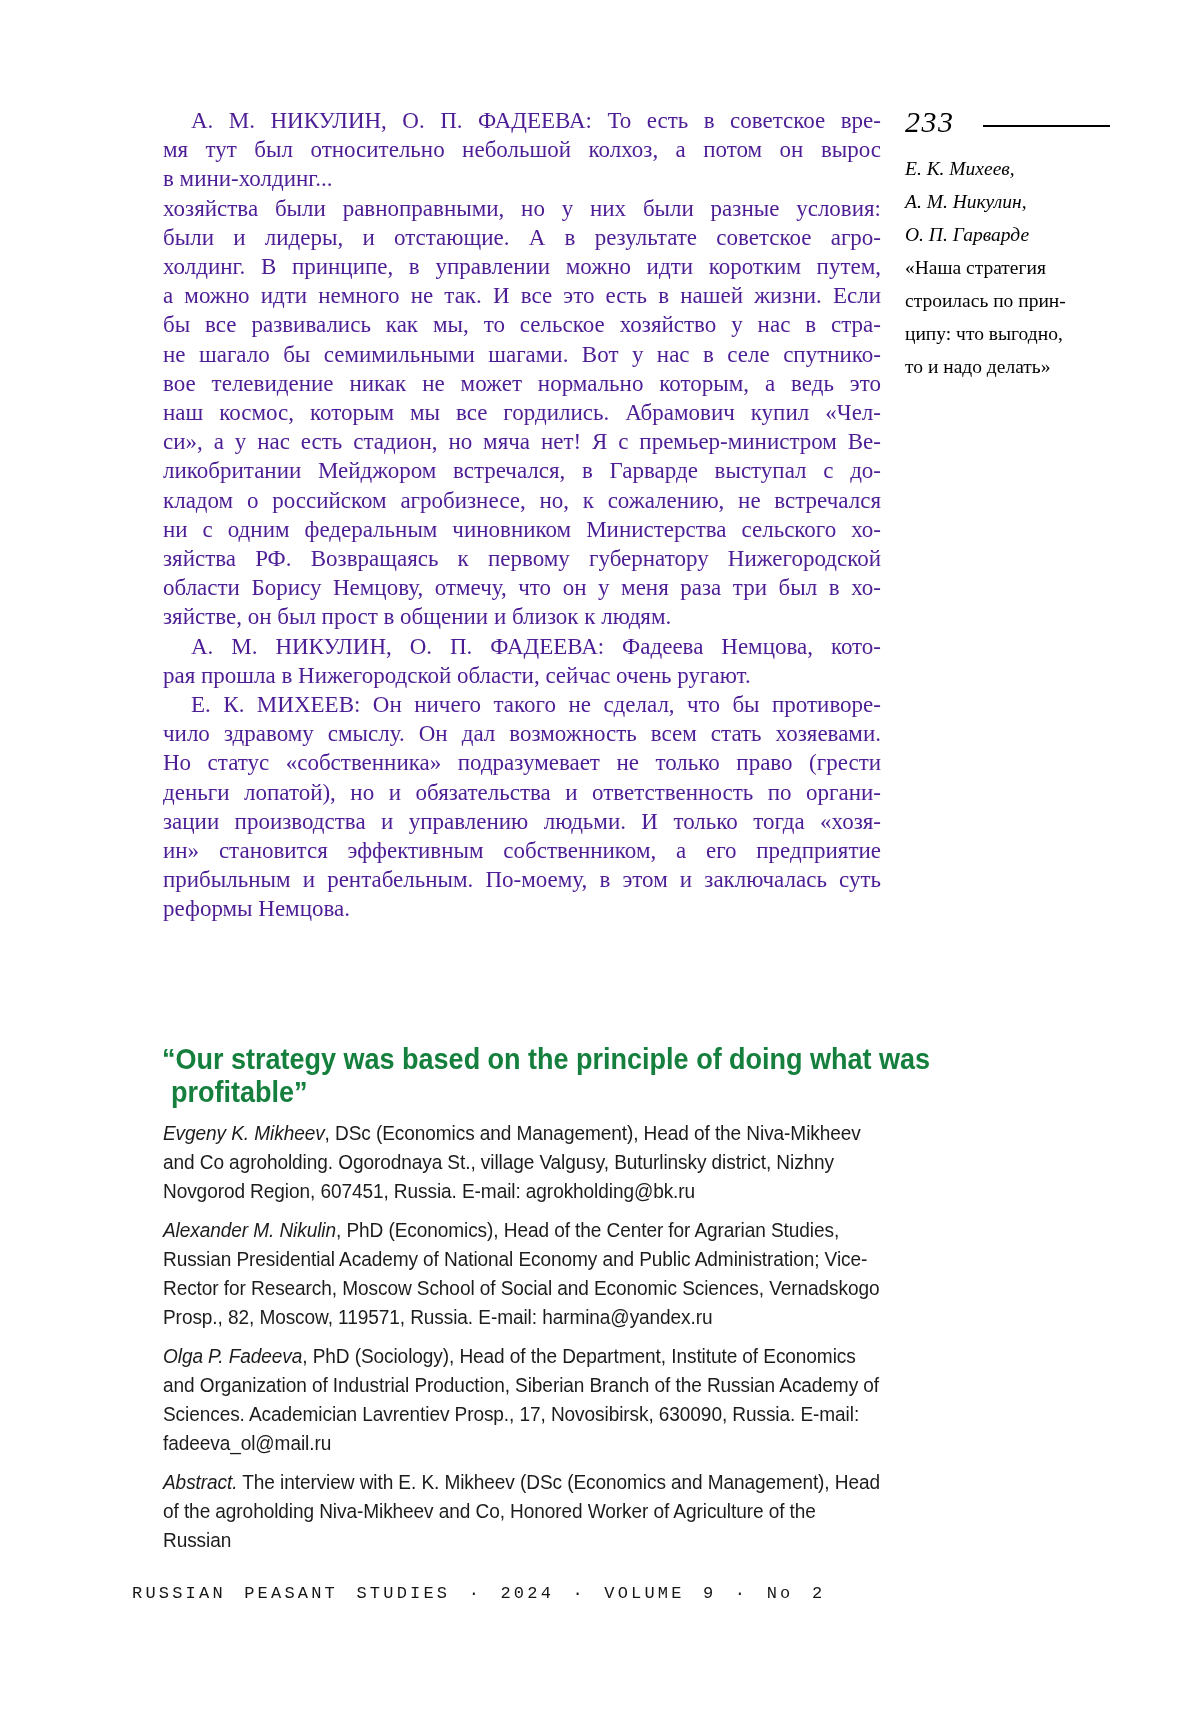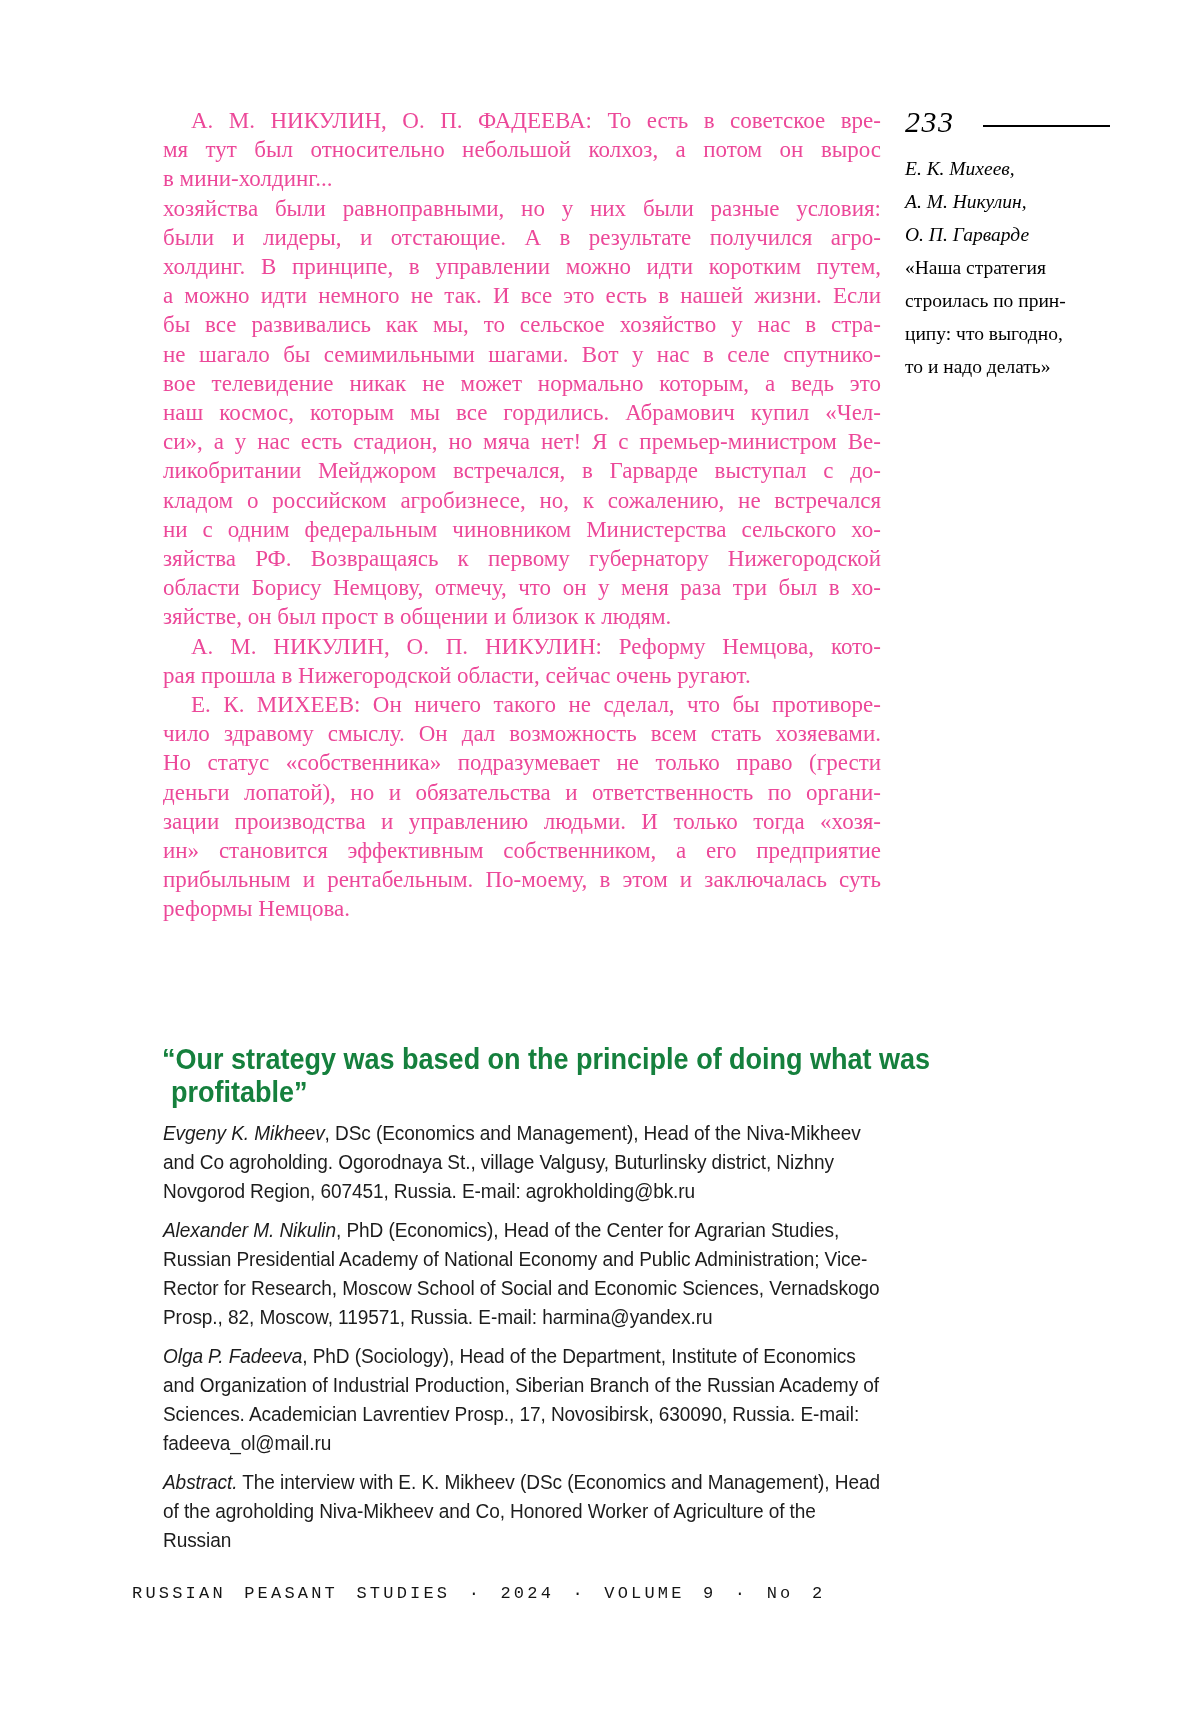--- a/index.html
+++ b/index.html
@@ -14,21 +14,21 @@
   }
 
   
   .interview {
     position: absolute;
     left: 163px;
     top: 106px;
     width: 718px;
     font-size: 23px;
     line-height: 29.2px;
-    color: #ec4899;
+    color: #4c1d95;
   }
   .interview .para { margin: 0; }
   .interview .line { min-height: 29.2px; }
   .interview .line.just { text-align: justify; text-align-last: justify; }
   .interview .line.indent { padding-left: 28px; }
 
   
   .margin-col {
     position: absolute;
     left: 905px;
@@ -113,37 +113,37 @@
 <div class="page">
 
   <div class="interview">
       <div class="para">
         <div class="line indent just">А. М. НИКУЛИН, О. П. ФАДЕЕВА: То есть в советское вре-</div>
         <div class="line just">мя тут был относительно небольшой колхоз, а потом он вырос</div>
         <div class="line">в мини-холдинг...</div>
       </div>
       <div class="para">
         <div class="line just">хозяйства были равноправными, но у них были разные условия:</div>
-        <div class="line just">были и лидеры, и отстающие. А в результате получился агро-</div>
+        <div class="line just">были и лидеры, и отстающие. А в результате советское агро-</div>
         <div class="line just">холдинг. В принципе, в управлении можно идти коротким путем,</div>
         <div class="line just">а можно идти немного не так. И все это есть в нашей жизни. Если</div>
         <div class="line just">бы все развивались как мы, то сельское хозяйство у нас в стра-</div>
         <div class="line just">не шагало бы семимильными шагами. Вот у нас в селе спутнико-</div>
         <div class="line just">вое телевидение никак не может нормально которым, а ведь это</div>
         <div class="line just">наш космос, которым мы все гордились. Абрамович купил «Чел-</div>
         <div class="line just">си», а у нас есть стадион, но мяча нет! Я с премьер-министром Ве-</div>
         <div class="line just">ликобритании Мейджором встречался, в Гарварде выступал с до-</div>
         <div class="line just">кладом о российском агробизнесе, но, к сожалению, не встречался</div>
         <div class="line just">ни с одним федеральным чиновником Министерства сельского хо-</div>
         <div class="line just">зяйства РФ. Возвращаясь к первому губернатору Нижегородской</div>
         <div class="line just">области Борису Немцову, отмечу, что он у меня раза три был в хо-</div>
         <div class="line">зяйстве, он был прост в общении и близок к людям.</div>
       </div>
       <div class="para">
-        <div class="line indent just">А. М. НИКУЛИН, О. П. НИКУЛИН: Реформу Немцова, кото-</div>
+        <div class="line indent just">А. М. НИКУЛИН, О. П. ФАДЕЕВА: Фадеева Немцова, кото-</div>
         <div class="line">рая прошла в Нижегородской области, сейчас очень ругают.</div>
       </div>
       <div class="para">
         <div class="line indent just">Е. К. МИХЕЕВ: Он ничего такого не сделал, что бы противоре-</div>
         <div class="line just">чило здравому смыслу. Он дал возможность всем стать хозяевами.</div>
         <div class="line just">Но статус «собственника» подразумевает не только право (грести</div>
         <div class="line just">деньги лопатой), но и обязательства и ответственность по органи-</div>
         <div class="line just">зации производства и управлению людьми. И только тогда «хозя-</div>
         <div class="line just">ин» становится эффективным собственником, а его предприятие</div>
         <div class="line just">прибыльным и рентабельным. По-моему, в этом и заключалась суть</div>

